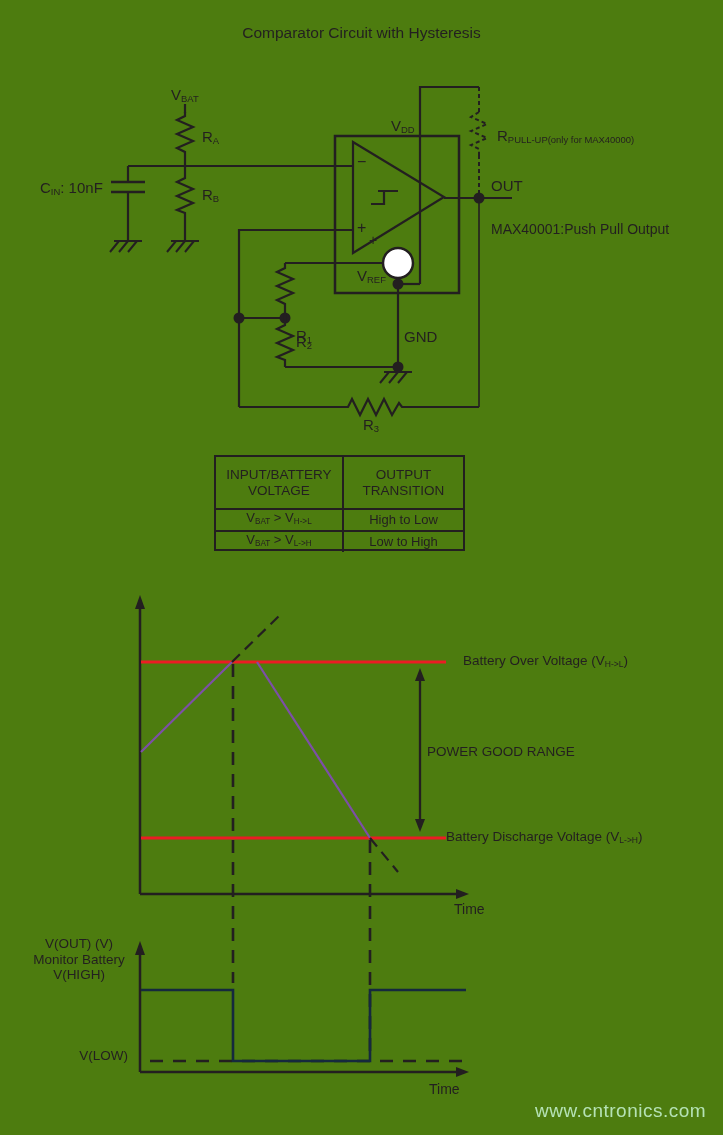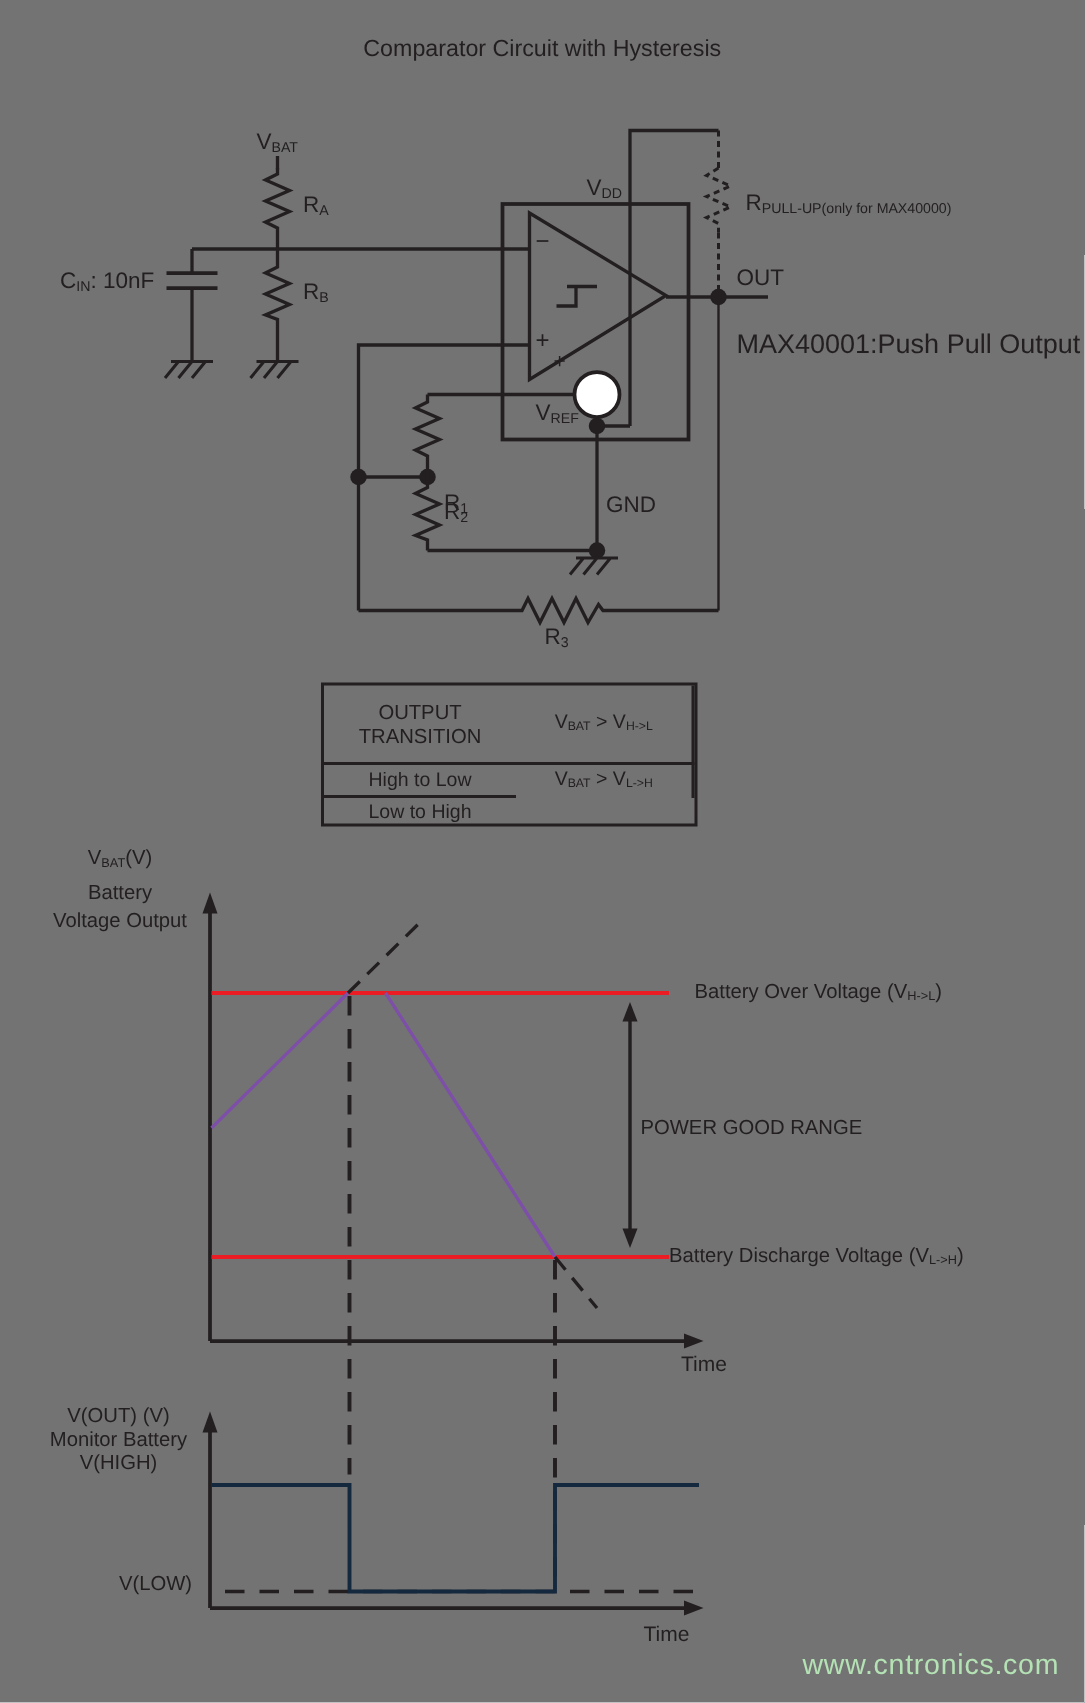--- a/index.html
+++ b/index.html
@@ -1,23 +1,23 @@
 <!DOCTYPE html>
 <html style="--ink: #231f20; --red: #ec1c24; --purple: #7d4fa8; --navy: #15293e; --watermark_green: #b5e2b5;"><head>
 <meta charset="utf-8">
 <style>
   html,body{margin:0;padding:0;background:#ffffff;}
-  #canvas{position:relative;width:723px;height:1135px;background:#737373;overflow:hidden;
+  #canvas{position:relative;width:723px;height:1135px;background:#4d7c0f;overflow:hidden;
           font-family:"Liberation Sans",sans-serif;color:var(--ink,#231f20);}
   svg{position:absolute;left:0;top:0;}
   .lbl{position:absolute;white-space:nowrap;color:var(--ink,#231f20);font-size:15px;line-height:1.1;}
   .sub{font-size:0.63em;vertical-align:-0.22em;letter-spacing:0;}
   .t-title{font-size:15.5px;}
   .small{font-size:13.5px;}
-  .note{font-size:18px;line-height:19px;}
+  .note{font-size:14px;line-height:19px;}
   .center{text-align:center;}
   .right{text-align:right;}
   
   #vtable{position:absolute;left:214px;top:455px;width:251px;height:96px;
           display:grid;grid-template-columns:128px 1fr;grid-template-rows:53px 22px 1fr;
           border:2px solid var(--ink,#231f20);box-sizing:border-box;}
   .tcell{border-right:2px solid var(--ink,#231f20);border-bottom:2px solid var(--ink,#231f20);
          display:flex;flex-direction:column;align-items:center;justify-content:center;
          font-size:13px;line-height:16px;box-sizing:border-box;}
   .tcell.last-col{border-right:none;}
@@ -144,43 +144,42 @@
   </div>
   <div class="lbl" style="left:296px;top:334px;">
     <span>R</span><span class="sub">2</span>
   </div>
   <div class="lbl" style="left:363px;top:417px;">
     <span>R</span><span class="sub">3</span>
   </div>
   <div class="lbl" style="left:404px;top:329px;">GND</div>
 
   <div id="vtable">
+    <div class="tcell th">
+      <div>INPUT/BATTERY</div>
+        <div>VOLTAGE</div>
+    </div>
     <div class="tcell th last-col">
       <div>OUTPUT</div>
         <div>TRANSITION</div>
     </div>
     <div class="tcell">
       <div><span>V</span><span class="sub">BAT</span><span> &gt; V</span><span class="sub">H-&gt;L</span></div>
     </div>
     <div class="tcell last-col">
       <div>High to Low</div>
     </div>
     <div class="tcell last-row">
       <div><span>V</span><span class="sub">BAT</span><span> &gt; V</span><span class="sub">L-&gt;H</span></div>
     </div>
     <div class="tcell last-col last-row">
       <div>Low to High</div>
     </div>
   </div>
 
-  <div class="lbl small center" style="left:17px;top:562px;width:126px;line-height:19px;">
-    <div><span>V</span><span class="sub">BAT</span><span>(V)</span></div>
-    <div>Battery</div>
-    <div>Voltage Output</div>
-  </div>
   <div class="lbl small" style="left:453px;top:654px;margin-left:10px;">
     <span>Battery Over Voltage (V</span><span class="sub">H-&gt;L</span><span>)</span>
   </div>
   <div class="lbl small" style="left:427px;top:745px;">POWER GOOD RANGE</div>
   <div class="lbl small" style="left:446px;top:830px;">
     <span>Battery Discharge Voltage (V</span><span class="sub">L-&gt;H</span><span>)</span>
   </div>
   <div class="lbl" style="left:454px;top:902px;font-size:14px;">Time</div>
 
   <div class="lbl small center" style="left:16px;top:936px;width:126px;line-height:15.5px;">

